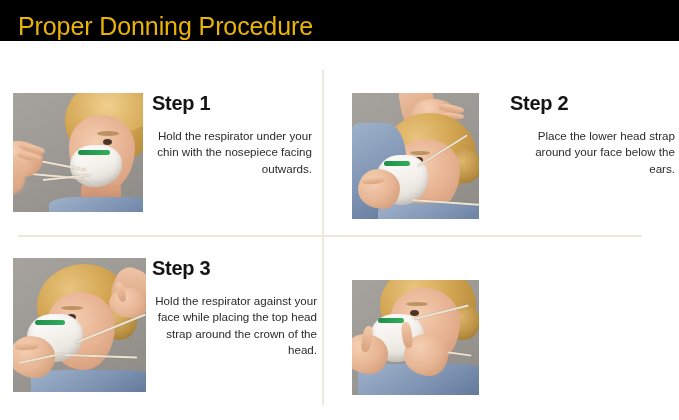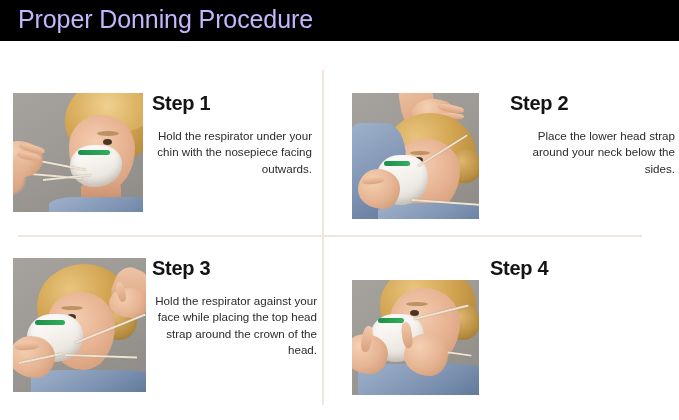--- a/index.html
+++ b/index.html
@@ -21,24 +21,24 @@
     position: absolute;
     left: 0;
     top: 0;
     width: 679px;
     height: 41px;
     background: #000000;
   }
   #page-title {
     position: absolute;
     left: 18px;
-    top: 4px;
+    top: 11px;
     font-size: 25px;
     font-weight: 400;
-    color: #c4b5fd;
+    color: #eab308;
     letter-spacing: -0.1px;
     line-height: 30px;
     white-space: nowrap;
   }
 
   
   .divider-v {
     position: absolute;
     background: #efe7d8;
   }
@@ -256,21 +256,21 @@
       <div class="strap" style="left:66px; top:72px; width:58px; height:2px; transform:rotate(-32deg);"></div>
       <div class="strap" style="left:60px; top:106px; width:70px; height:2px; transform:rotate(4deg);"></div>
 
       <div class="hand" style="left:6px; top:76px; width:42px; height:40px;"></div>
       <div class="finger" style="left:10px; top:84px; width:22px; height:7px; transform:rotate(-6deg);"></div>
     </div>
   </div>
 
   <div id="text-2" class="step-body">
     <div class="step-heading">Step 2</div>
-    <div class="step-text">Place the lower head strap around your neck below the sides.</div>
+    <div class="step-text">Place the lower head strap around your face below the ears.</div>
   </div>
 </div>
 
 <div id="step-cell-3" class="step-cell">
 
   <div id="photo-3" class="step-photo">
     <div class="scene">
       <div class="bg-wall"></div>
 
       <div class="hair" style="left:24px; top:6px; width:94px; height:84px;"></div>
@@ -327,15 +327,14 @@
       <div class="strap" style="left:58px; top:66px; width:62px; height:2px; transform:rotate(8deg);"></div>
 
       <div class="hand" style="left:-8px; top:54px; width:44px; height:40px;"></div>
       <div class="finger" style="left:10px; top:46px; width:10px; height:26px; transform:rotate(10deg);"></div>
       <div class="hand" style="left:52px; top:54px; width:44px; height:42px;"></div>
       <div class="finger" style="left:50px; top:42px; width:10px; height:26px; transform:rotate(-8deg);"></div>
     </div>
   </div>
 
   <div id="text-4" class="step-body">
-    <div class="step-heading">Step 4</div>
   </div>
 </div>
 
 </body></html>

